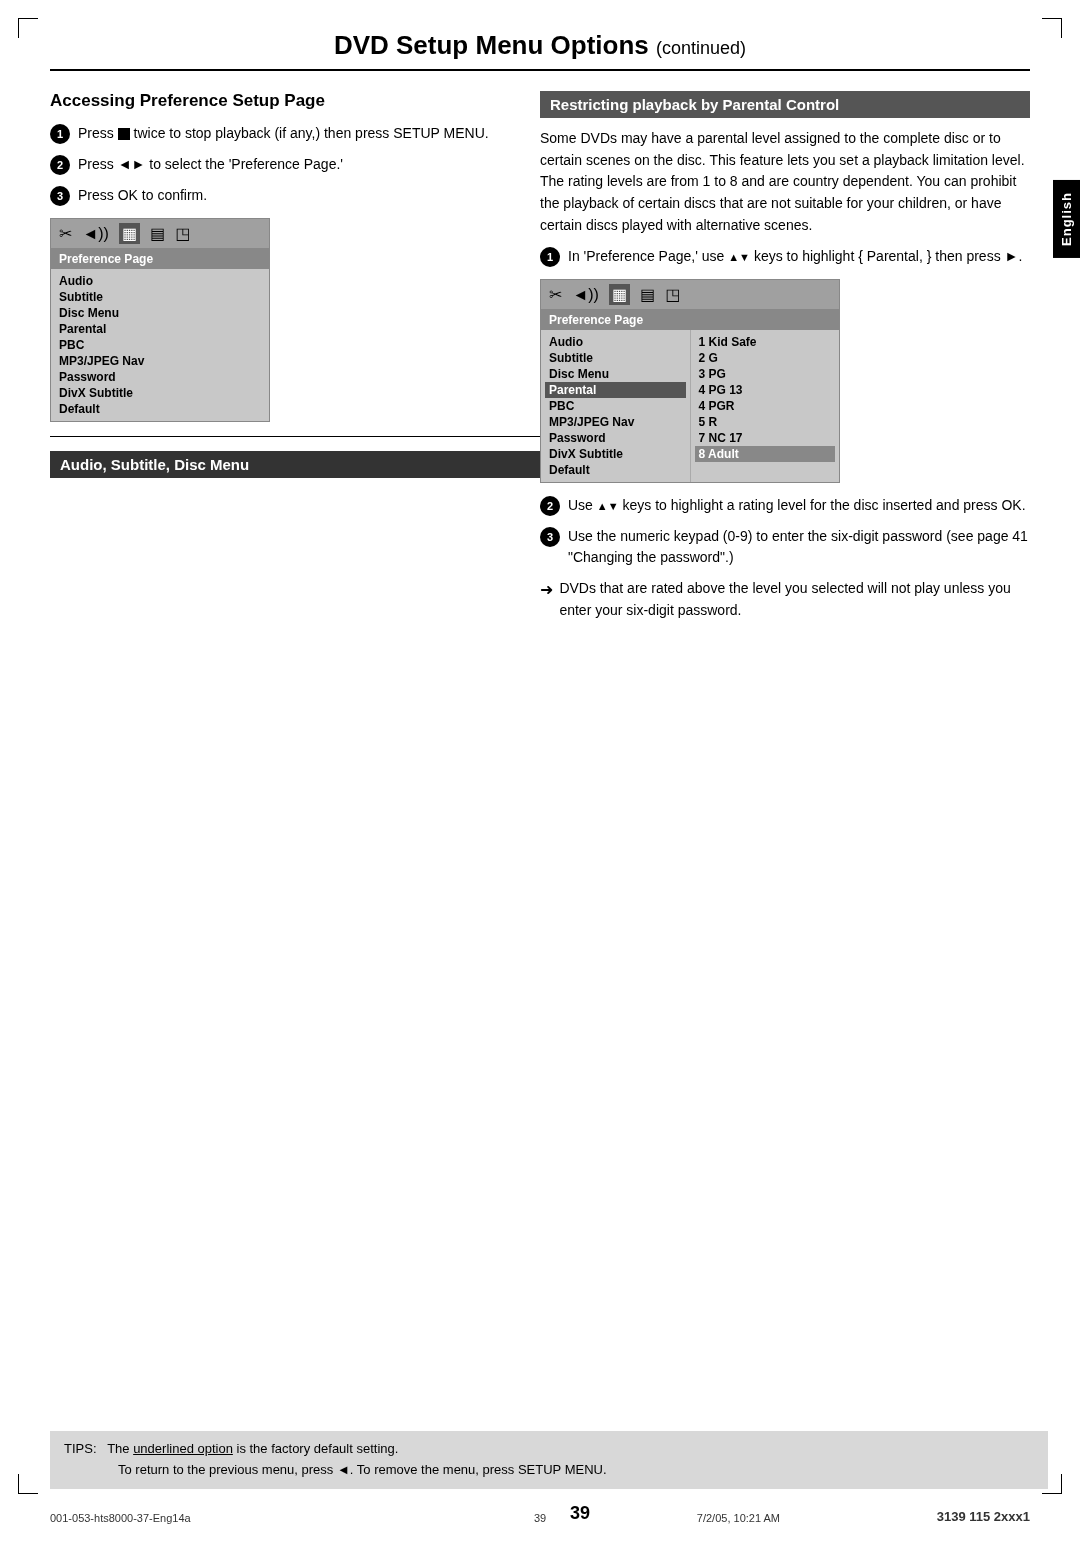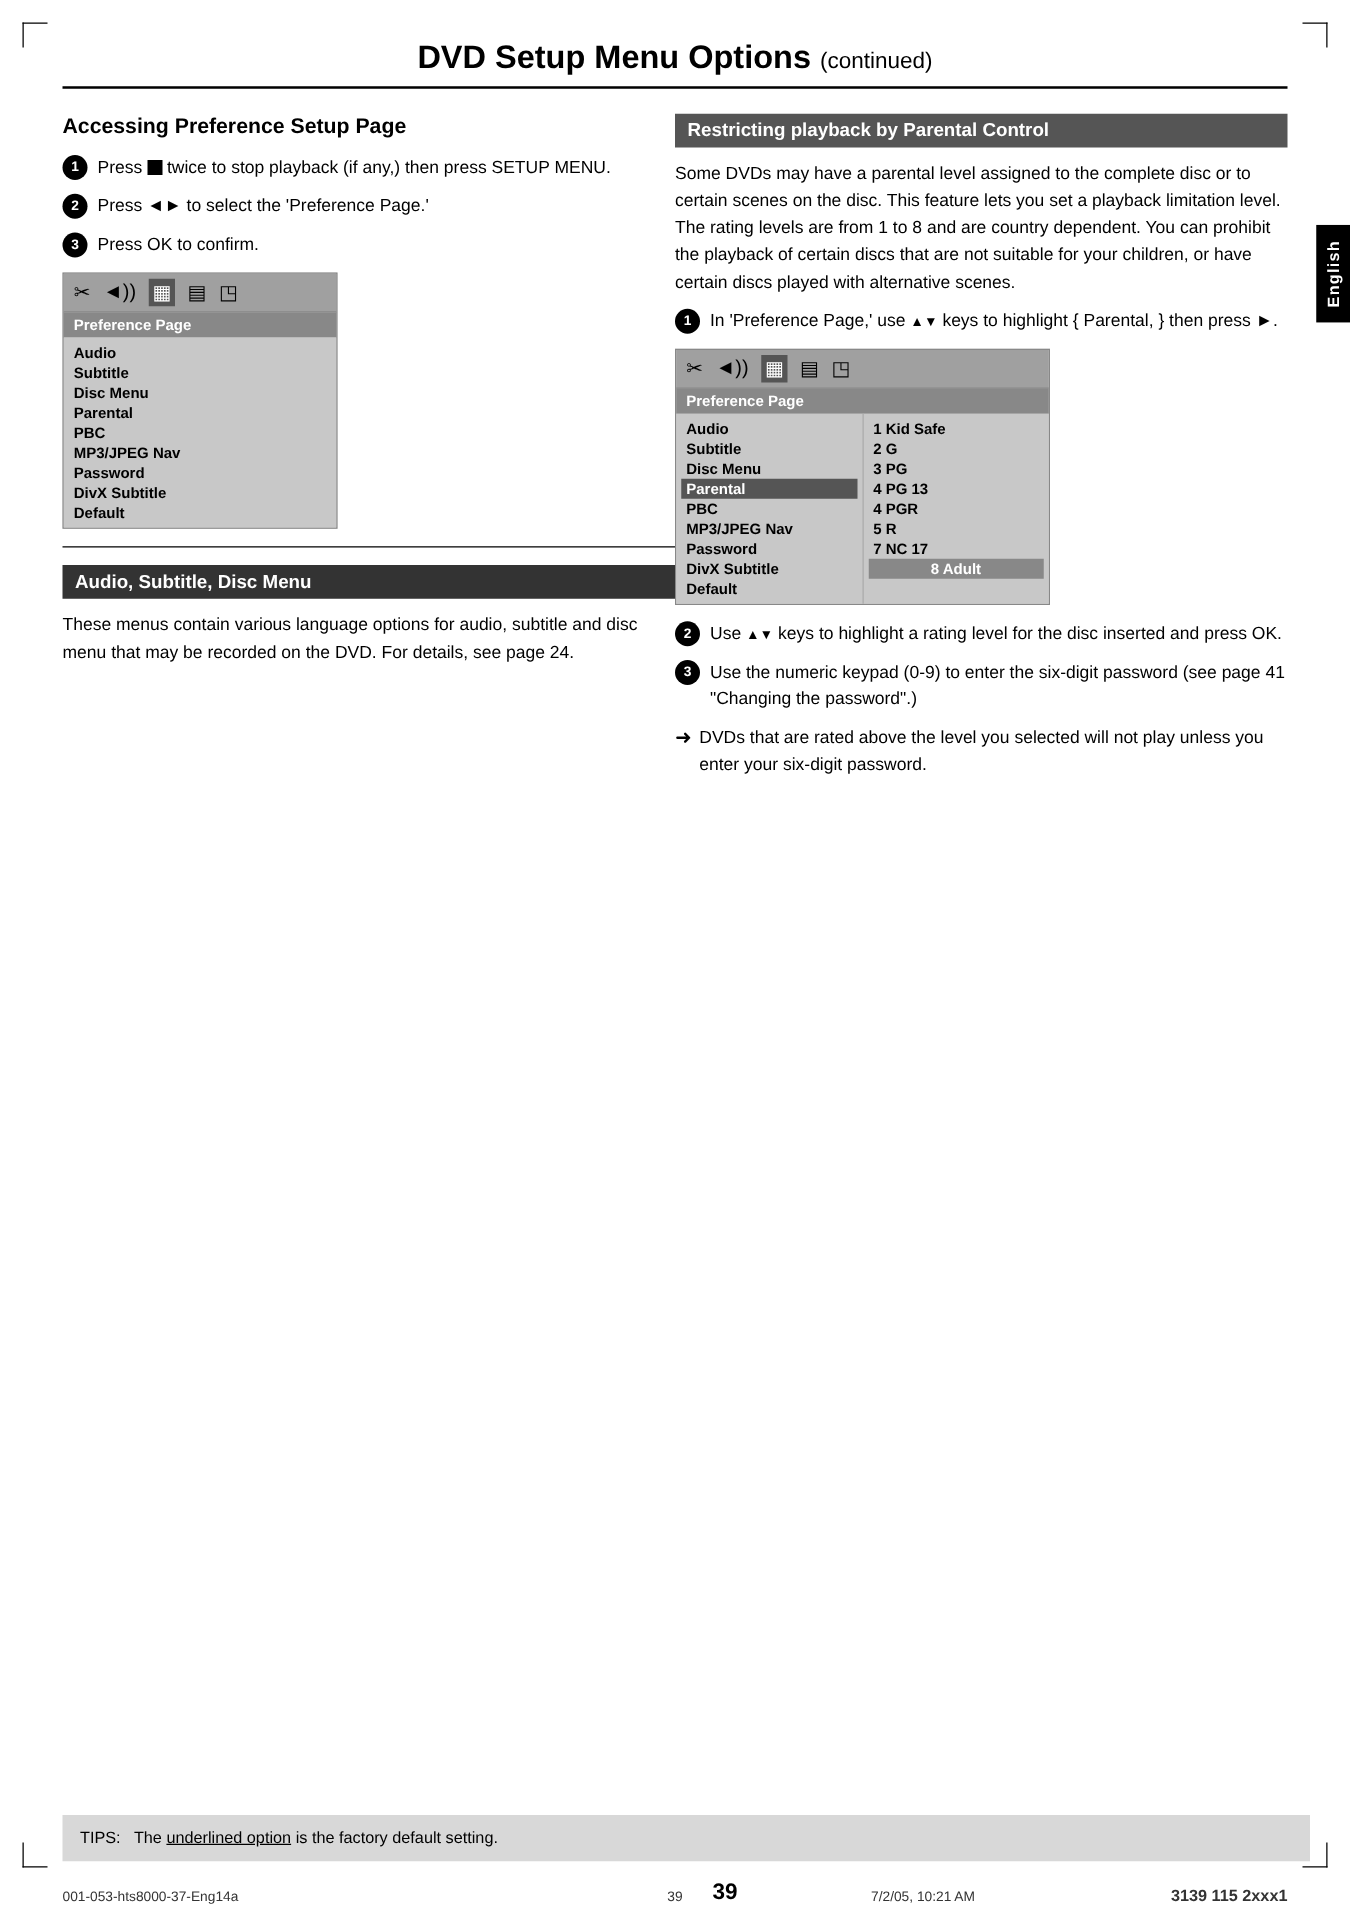--- a/index.html
+++ b/index.html
@@ -222,21 +222,20 @@
       background: #555;
       color: #fff;
       padding: 1px 4px;
       margin: 0 -4px;
     }
     .menu-box-2col .menu-item.selected-right {
       background: #888;
       color: #fff;
       padding: 1px 4px;
       margin: 0 -4px;
-      text-align: center;
     }
 
     
     .body-text {
       font-size: 14px;
       line-height: 1.55;
       margin-bottom: 10px;
     }
 
     .bold { font-weight: normal; }
@@ -348,23 +347,20 @@
         <div class="menu-item bold">MP3/JPEG Nav</div>
         <div class="menu-item bold">Password</div>
         <div class="menu-item bold">DivX Subtitle</div>
         <div class="menu-item bold">Default</div>
       </div>
     </div>
 
     <hr class="divider-line">
 
     <div class="section-heading-dark">Audio, Subtitle, Disc Menu</div>
-    <p class="body-text">
-      These menus contain various language options for audio, subtitle and disc menu that may be recorded on the DVD.  For details, see page 24.
-    </p>
 
   </div>
 
   <div class="right-col">
 
     <div class="section-heading-dark2">Restricting playback by Parental Control</div>
 
     <p class="body-text">
       Some DVDs may have a parental level assigned to the complete disc or to certain scenes on the disc. This feature lets you set a playback limitation level. The rating levels are from 1 to 8 and are country dependent. You can prohibit the playback of certain discs that are not suitable for your children, or have certain discs played with alternative scenes.
     </p>
@@ -429,19 +425,20 @@
       <span>DVDs that are rated above the level you selected will not play unless you enter your six-digit password.</span>
     </div>
 
   </div>
 
 </div>
 
 <div class="tips-bar">
   <span class="bold">TIPS:</span>&nbsp;&nbsp;
   <span>The <span class="underline">underlined option</span> is the factory default setting.</span><br>
+  <span style="margin-left:54px;">To return to the previous menu, press <span class="arrow-left"></span>. To remove the menu, press <span class="bold">SETUP MENU</span>.</span>
 </div>
 
 <div class="footer-left">001-053-hts8000-37-Eng14a</div>
 <div class="footer-center">39</div>
 <div style="position:absolute;bottom:20px;right:300px;font-size:11px;color:#333;">7/2/05, 10:21 AM</div>
 <div style="position:absolute;bottom:20px;right:50px;font-size:13px;color:#333;font-weight:bold;">3139 115 2xxx1</div>
 <div class="page-number" style="bottom:20px;right:490px;font-size:18px;font-weight:bold;color:#000;">39</div>
 
 </body></html>

